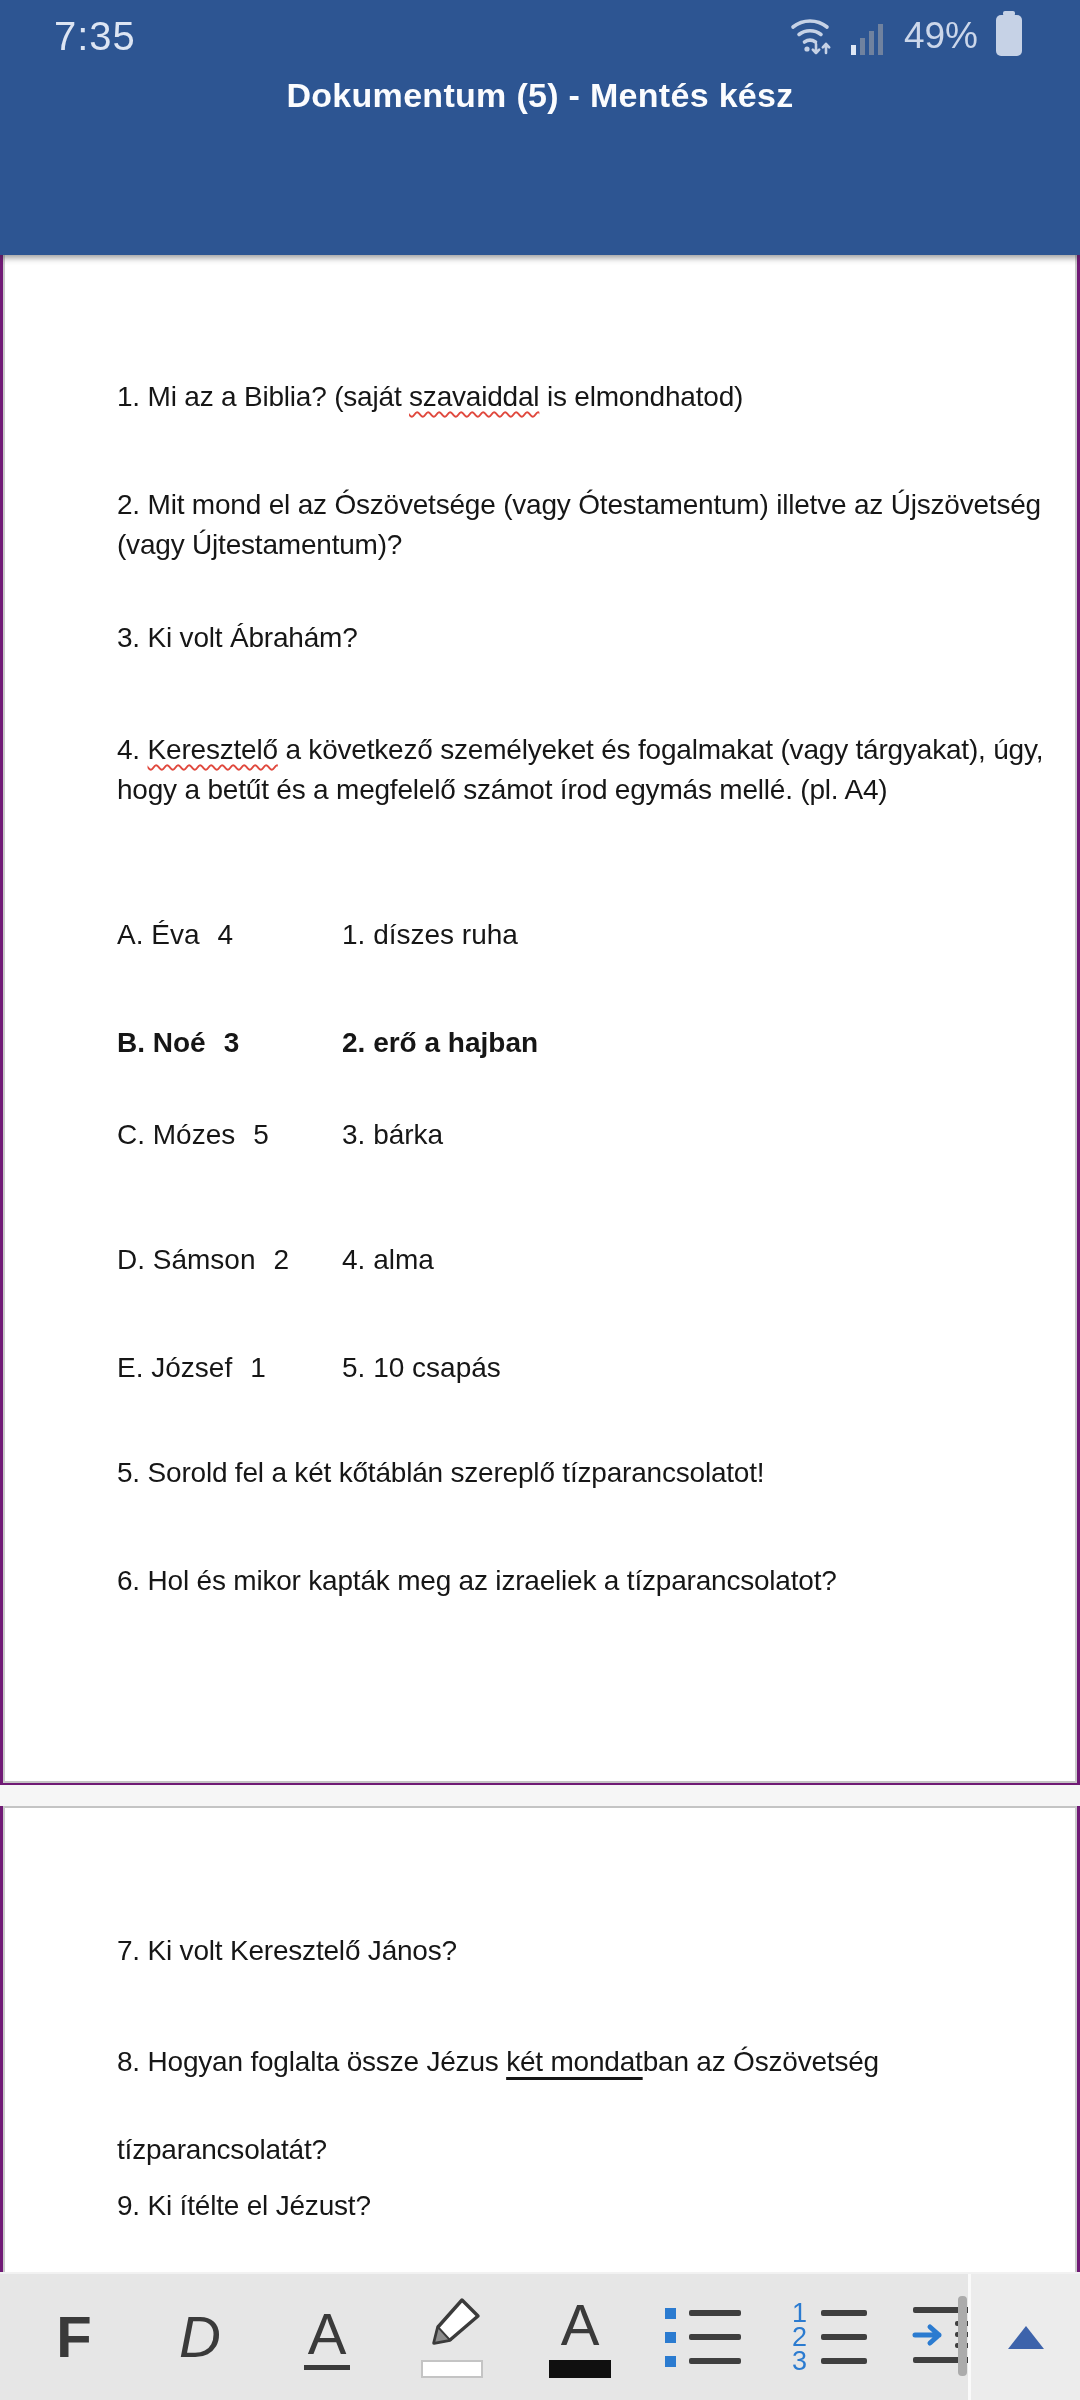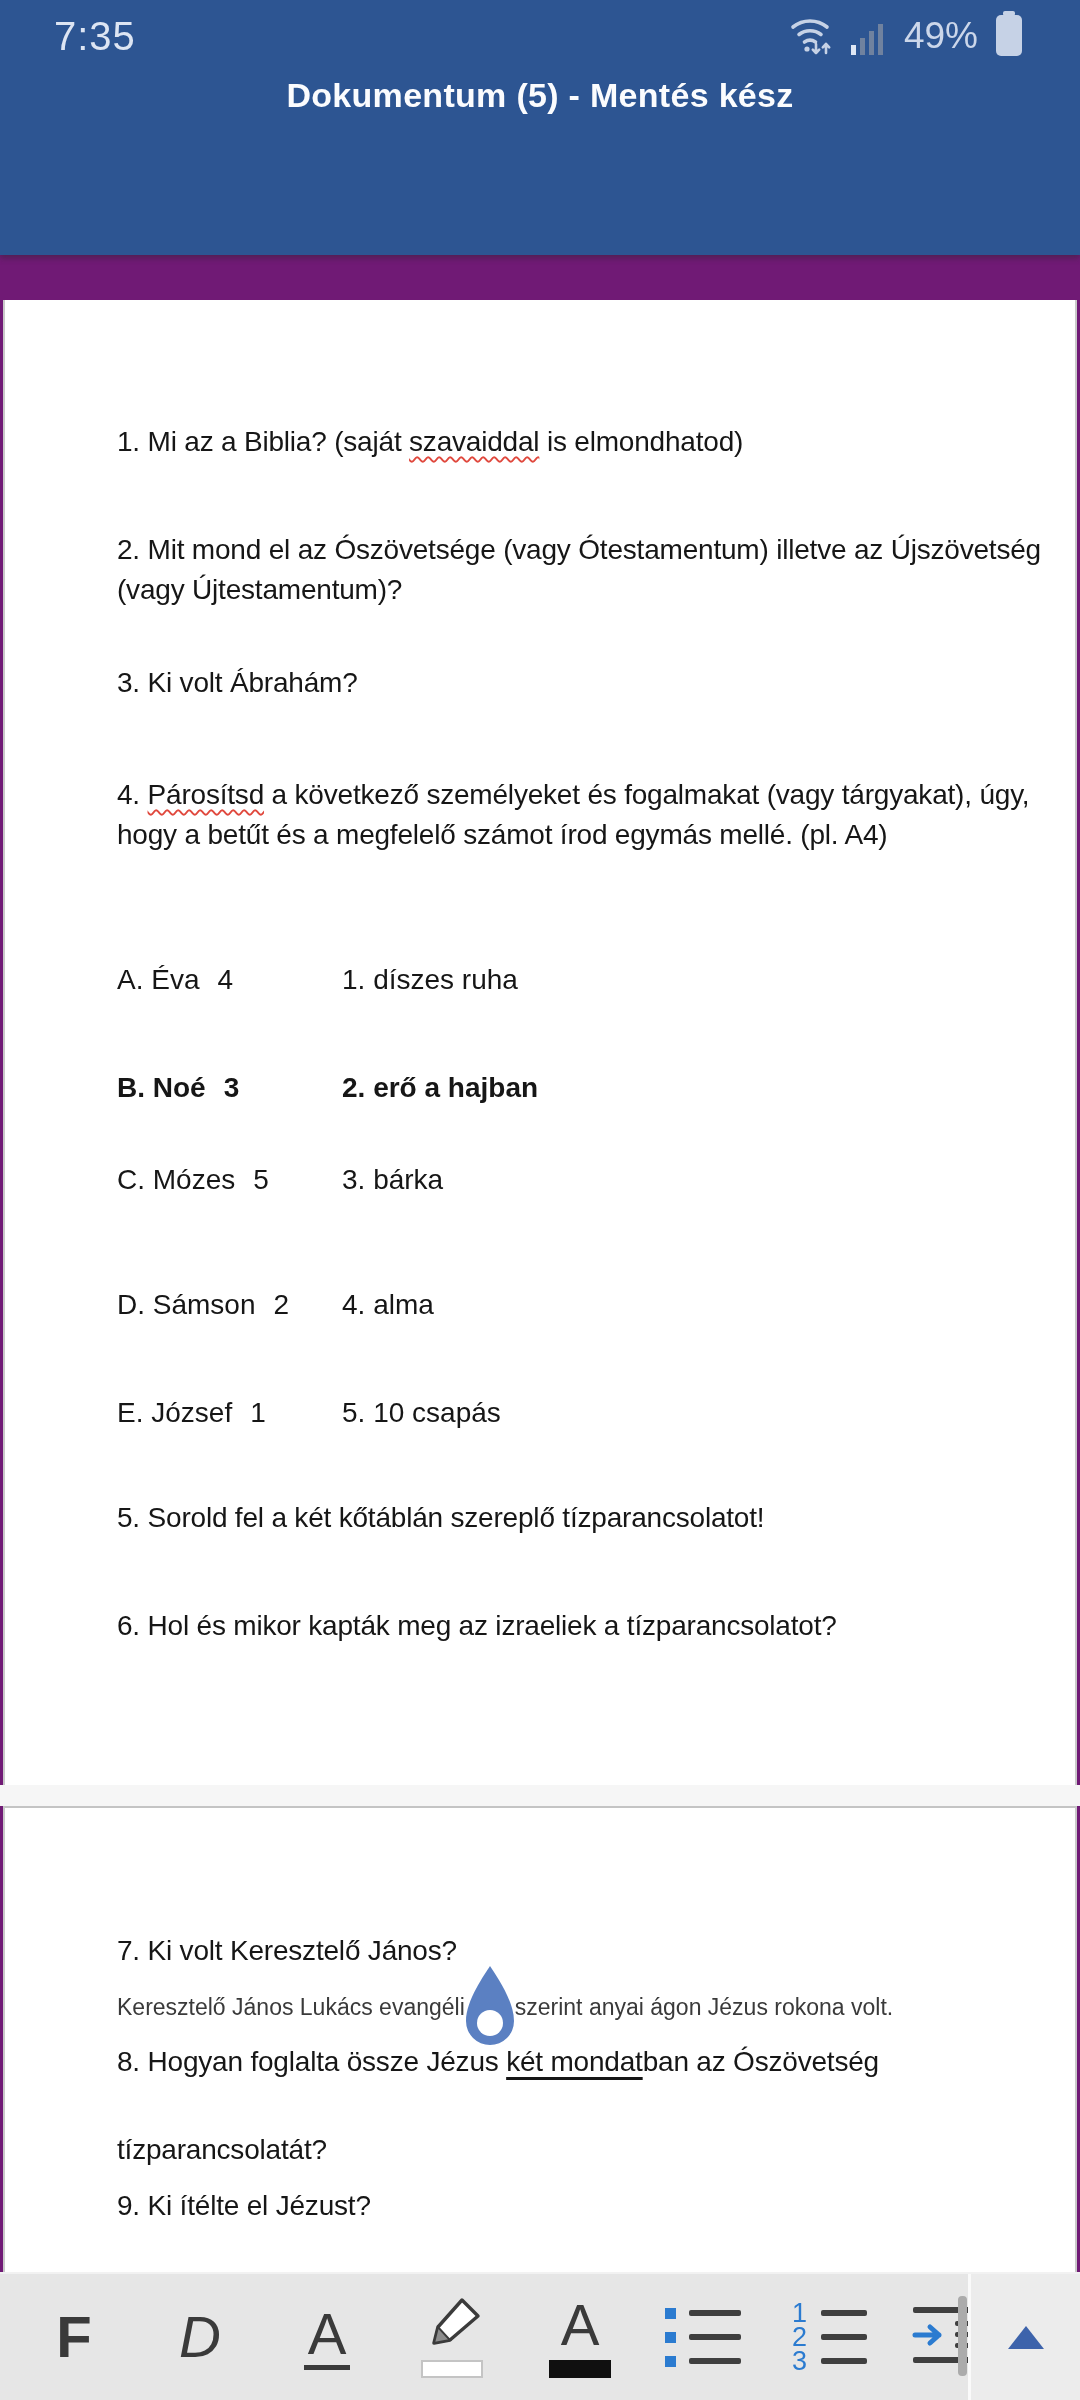--- a/index.html
+++ b/index.html
@@ -14,21 +14,21 @@
   .status-right{position:absolute;right:56px;top:12px;display:flex;align-items:center;gap:16px;height:48px;}
   .battery-pct{font-size:37px;color:#ccd7ea;}
   .titlebar{position:absolute;left:0;top:76px;width:100%;text-align:center;}
   .app-title{font-size:34px;color:#fbfcfe;letter-spacing:.3px;font-weight:bold;}
   .actionbar{position:absolute;left:0;top:150px;width:100%;height:105px;}
   .abtn{position:absolute;width:52px;height:52px;top:164px;}
 
   
   .page{position:absolute;left:3px;width:1074px;background:#ffffff;
         border-left:2px solid #c9c9c9;border-right:2px solid #c9c9c9;box-sizing:border-box;}
-  .page1{top:255px;height:1528px;border-bottom:2px solid #c4c4c4;margin-top:45px;}
+  .page1{top:255px;height:1528px;border-bottom:2px solid #c4c4c4;}
   .pagegap{position:absolute;left:0;top:1785px;width:1080px;height:21px;background:#f6f6f6;}
   .page2{top:1806px;height:466px;border-top:2px solid #c4c4c4;}
 
   .doc-line{position:absolute;left:112px;font-size:28px;line-height:40px;color:#161616;
             letter-spacing:-.2px;white-space:nowrap;}
   .misspell{text-decoration-line:underline;text-decoration-style:wavy;text-decoration-color:#e0483d;
             text-decoration-thickness:2px;text-underline-offset:5px;text-decoration-skip-ink:none;}
   .hard-underline{text-decoration:underline;text-decoration-thickness:2.5px;text-underline-offset:6px;
             text-decoration-skip-ink:none;}
   .match-row{position:absolute;left:112px;display:flex;font-size:28px;line-height:40px;color:#161616;white-space:nowrap;}
@@ -148,21 +148,21 @@
   </div>
 
   <div class="page page1">
     <div class="doc-line" style="top:122px;"><span>1. Mi az a Biblia? (saját </span><span class="misspell">szavaiddal</span><span> is elmondhatod)</span></div>
 
     <div class="doc-line" style="top:230px;">2. Mit mond el az Ószövetsége (vagy Ótestamentum) illetve az Újszövetség</div>
     <div class="doc-line" style="top:270px;">(vagy Újtestamentum)?</div>
 
     <div class="doc-line" style="top:363px;">3. Ki volt Ábrahám?</div>
 
-    <div class="doc-line" style="top:475px;"><span>4. </span><span class="misspell">Párosítsd</span><span> a következő személyeket és fogalmakat (vagy tárgyakat), úgy,</span></div>
+    <div class="doc-line" style="top:475px;"><span>4. </span><span class="misspell">Keresztelő</span><span> a következő személyeket és fogalmakat (vagy tárgyakat), úgy,</span></div>
     <div class="doc-line" style="top:515px;">hogy a betűt és a megfelelő számot írod egymás mellé. (pl. A4)</div>
 
     <div class="match-row" style="top:660px;">
       <span class="m-left">
           <span>A. Éva</span>
           <span class="m-ans">4</span>
         </span>
       <span>1. díszes ruha</span>
     </div>
     <div class="match-row" style="top:768px;font-weight:bold;">
@@ -196,24 +196,20 @@
 
     <div class="doc-line" style="top:1198px;">5. Sorold fel a két kőtáblán szereplő tízparancsolatot!</div>
     <div class="doc-line" style="top:1306px;">6. Hol és mikor kapták meg az izraeliek a tízparancsolatot?</div>
   </div>
 
   <div class="pagegap"></div>
 
   <div class="page page2">
     <div class="doc-line" style="top:123px;">7. Ki volt Keresztelő János?</div>
 
-    <div class="answer-line" style="top:181px;"><span>Keresztelő János Lukács evangéli</span><span class="cursor-gap"><svg class="drop-handle" viewBox="0 0 56 86">
-            <path d="M28 2 C23 10 4 36 4 57 a24 24 0 0 0 48 0 C52 36 33 10 28 2 Z" fill="#5b80c2"></path>
-            <circle cx="28" cy="59" r="13" fill="#ffffff"></circle>
-          </svg></span><span>szerint anyai ágon Jézus rokona volt.</span></div>
 
     <div class="doc-line" style="top:234px;"><span>8. Hogyan foglalta össze Jézus </span><span class="hard-underline">két mondat</span><span>ban az Ószövetség</span></div>
     <div class="doc-line" style="top:274px;margin-top:48px;">tízparancsolatát?</div>
 
     <div class="doc-line" style="top:378px;">9. Ki ítélte el Jézust?</div>
   </div>
 
   <div class="toolbar">
     <div class="tool-scroll">
 

